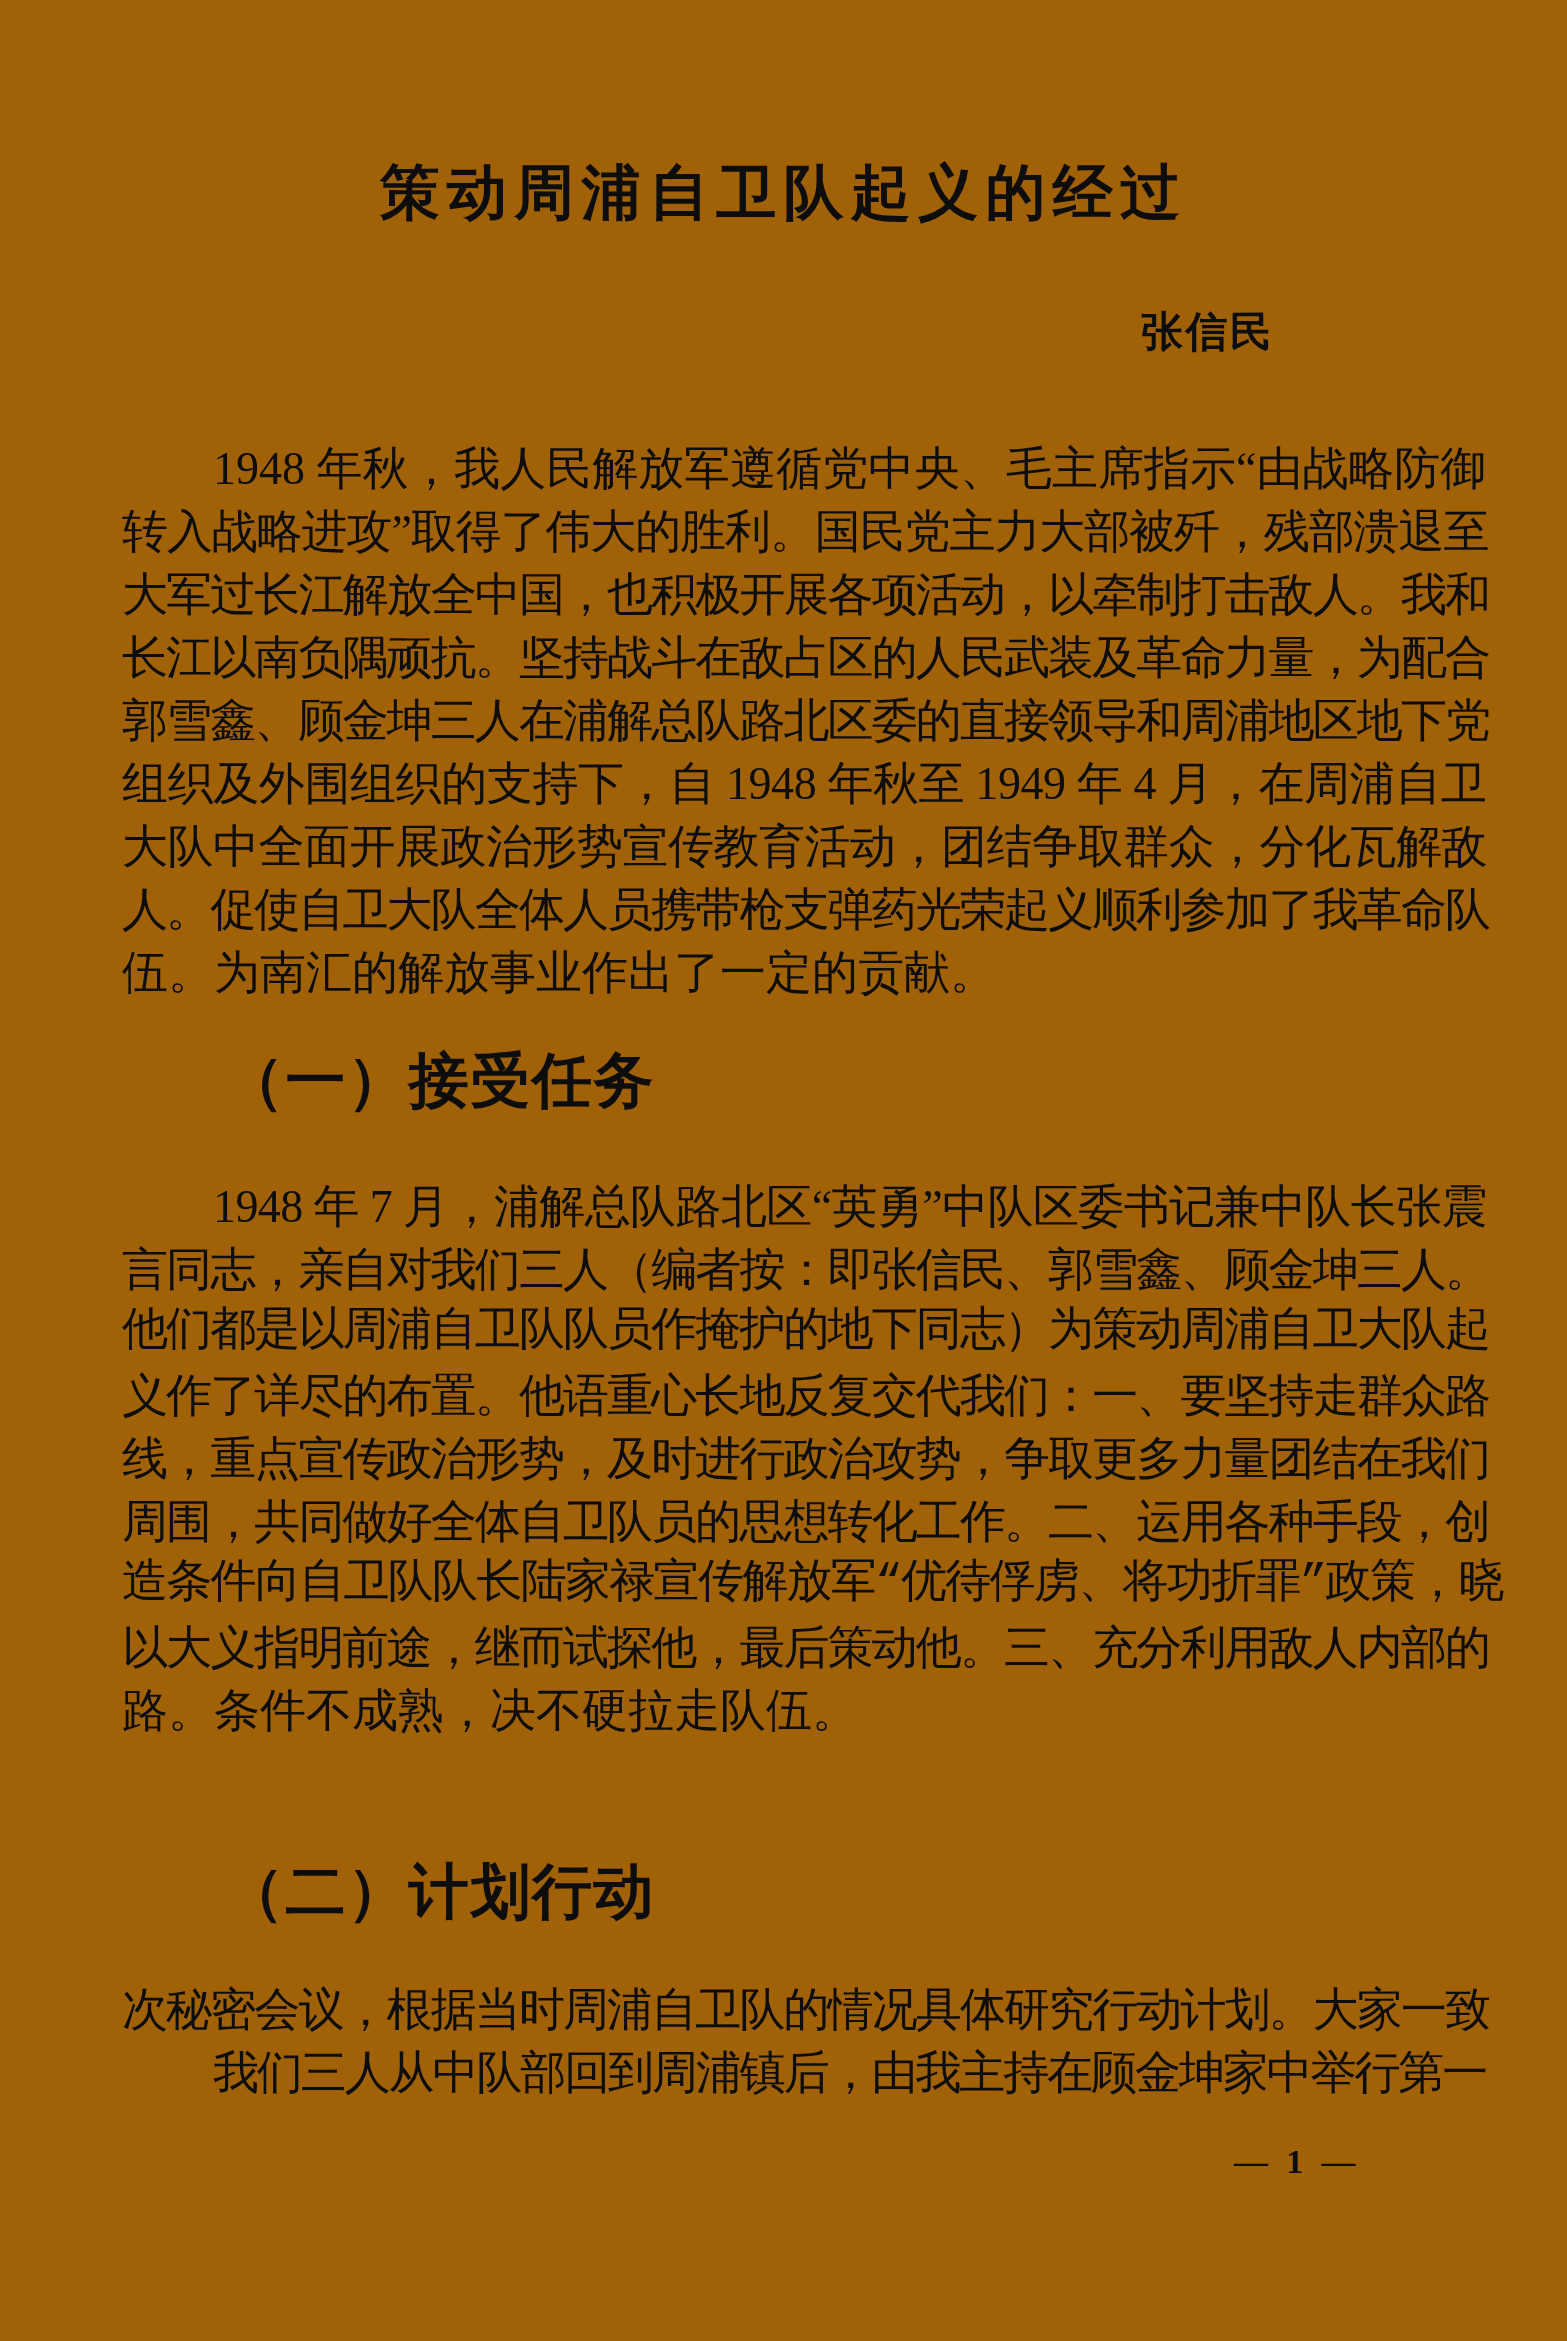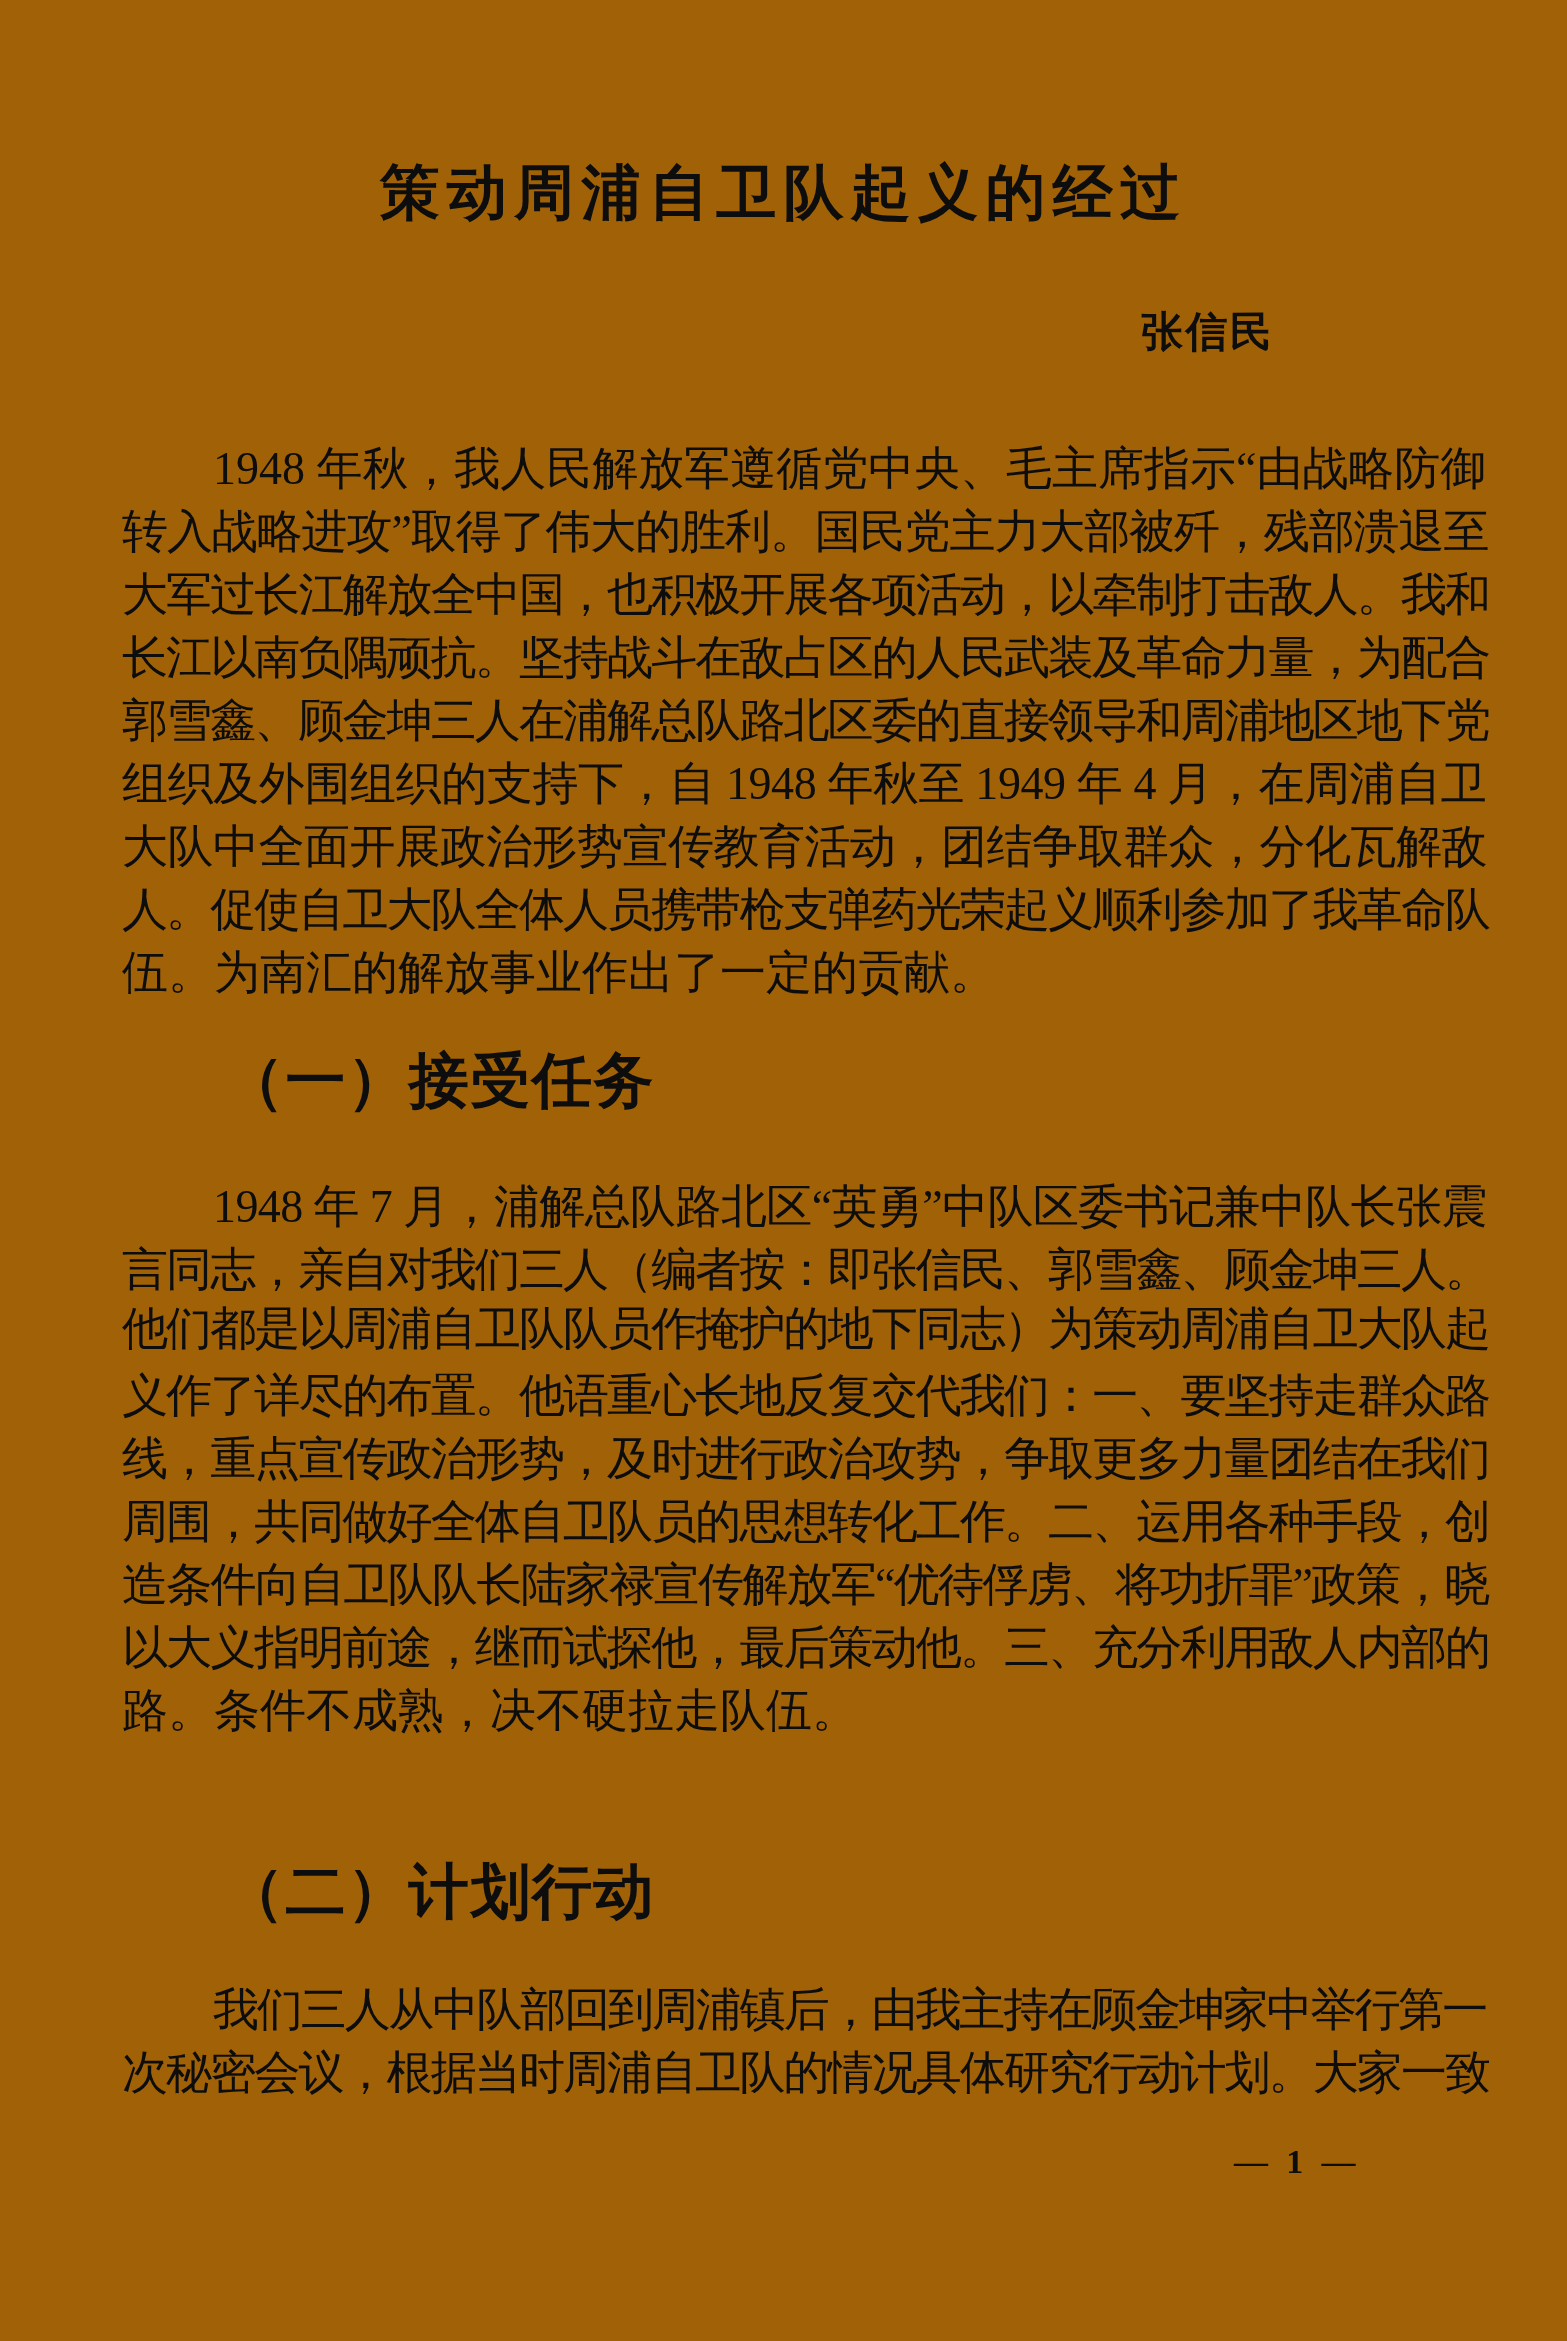--- a/index.html
+++ b/index.html
@@ -67,28 +67,28 @@
 
   <h2 class="sec-heading sec-heading-1">（一）接受任务</h2>
 
   <div class="para para-s1">
     <div class="tl first" style="letter-spacing: -0.6px;">1948 年 7 月，浦解总队路北区“英勇”中队区委书记兼中队长张震</div>
     <div class="tl" style="letter-spacing: -1.9px;">言同志，亲自对我们三人（编者按：即张信民、郭雪鑫、顾金坤三人。</div>
     <div class="tl" style="letter-spacing: -1.9px; font-family: Liberation Mono, monospace;">他们都是以周浦自卫队队员作掩护的地下同志）为策动周浦自卫大队起</div>
     <div class="tl" style="letter-spacing: -1.9px;">义作了详尽的布置。他语重心长地反复交代我们：一、要坚持走群众路</div>
     <div class="tl" style="letter-spacing: -1.9px;">线，重点宣传政治形势，及时进行政治攻势，争取更多力量团结在我们</div>
     <div class="tl" style="letter-spacing: -1.9px;">周围，共同做好全体自卫队员的思想转化工作。二、运用各种手段，创</div>
-    <div class="tl" style="letter-spacing: -1.7px;">造条件向自卫队队长陆家禄宣传解放军“优待俘虏、将功折罪”政策，晓</div>
+    <div class="tl" style="letter-spacing: -1.7px; font-family: Liberation Mono, monospace;">造条件向自卫队队长陆家禄宣传解放军“优待俘虏、将功折罪”政策，晓</div>
     <div class="tl" style="letter-spacing: -1.9px;">以大义指明前途，继而试探他，最后策动他。三、充分利用敌人内部的</div>
     <div class="tl">路。条件不成熟，决不硬拉走队伍。</div>
   </div>
 
   <h2 class="sec-heading sec-heading-2">（二）计划行动</h2>
 
   <div class="para para-s2">
+    <div class="tl" style="letter-spacing: -1.9px;">次秘密会议，根据当时周浦自卫队的情况具体研究行动计划。大家一致</div>
     <div class="tl first" style="letter-spacing: -2.1px;">我们三人从中队部回到周浦镇后，由我主持在顾金坤家中举行第一</div>
-    <div class="tl" style="letter-spacing: -1.9px;">次秘密会议，根据当时周浦自卫队的情况具体研究行动计划。大家一致</div>
   </div>
 
   <div class="pageno">— 1 —</div>
 
 </div>
 
 
 </body></html>

